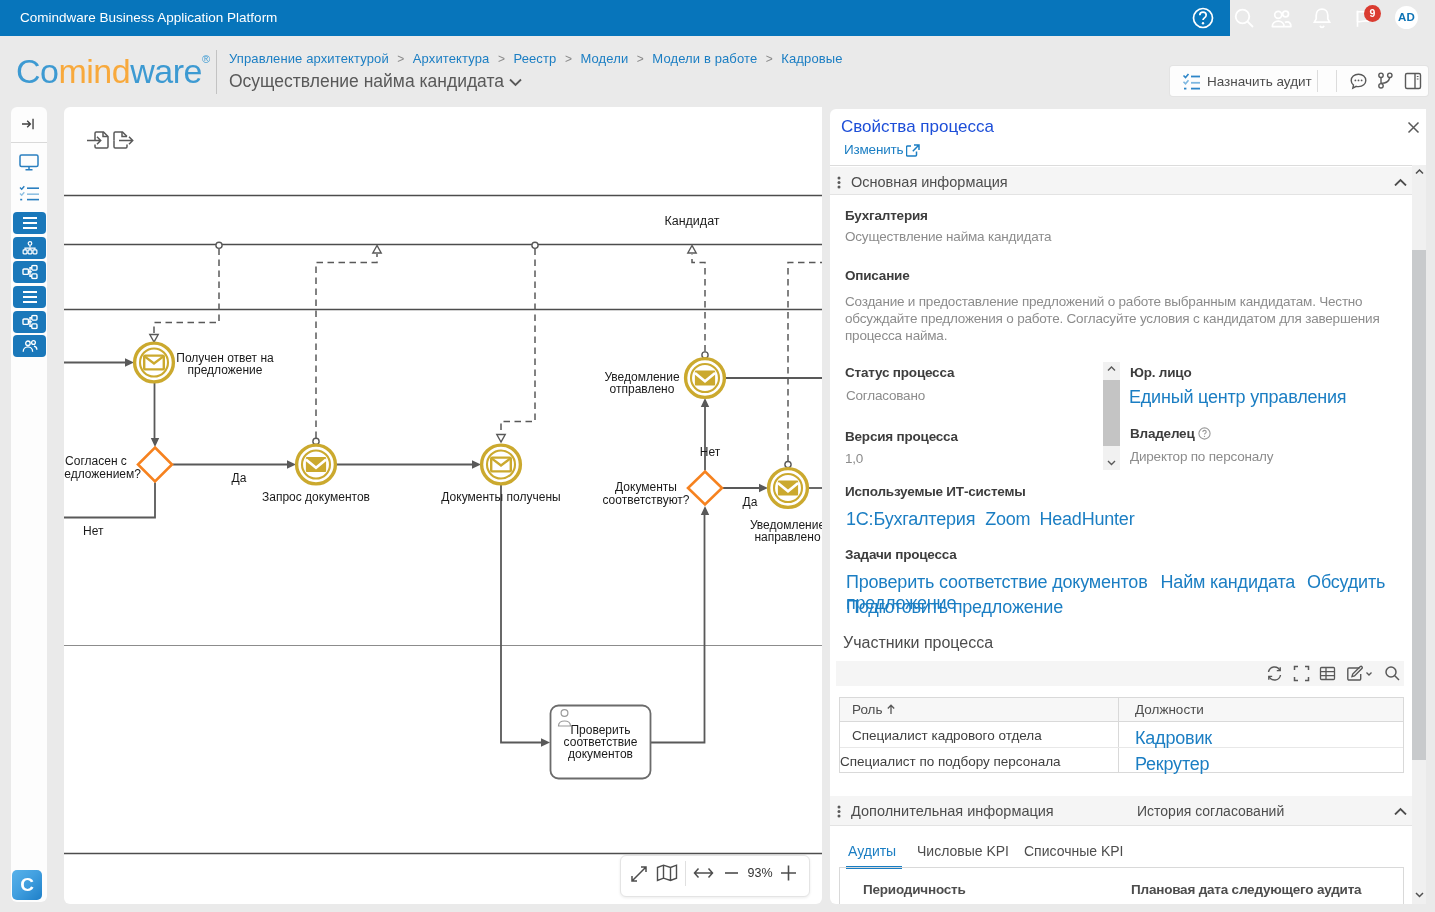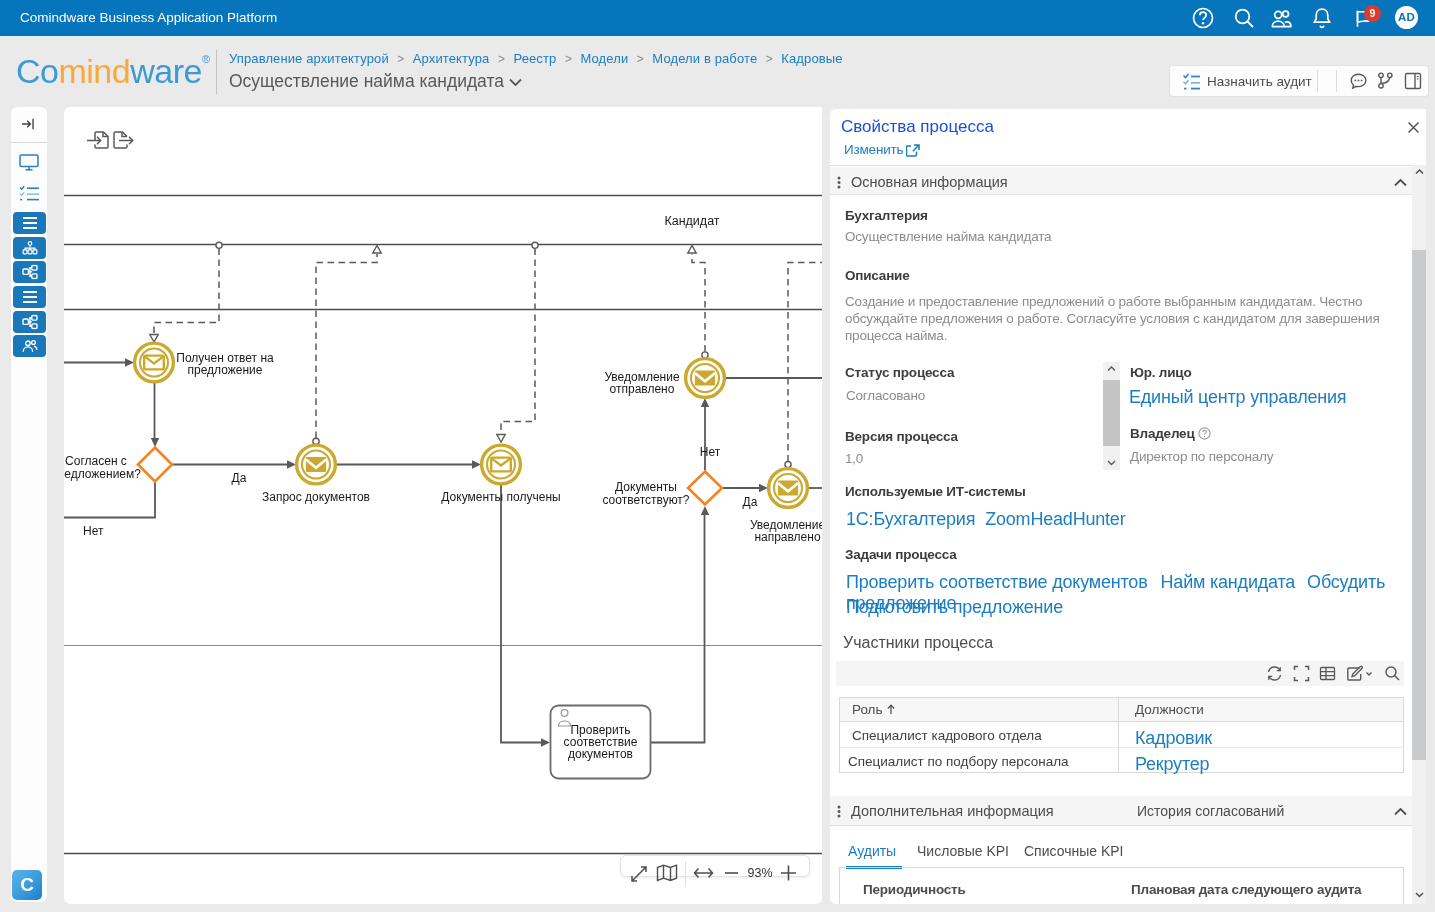--- a/index.html
+++ b/index.html
@@ -1,17 +1,17 @@
 <!DOCTYPE html>
 <html><head><meta charset="utf-8">
 <style>
 *{margin:0;padding:0;box-sizing:border-box}
 html,body{width:1435px;height:912px;overflow:hidden;font-family:"Liberation Sans",sans-serif;background:#eaeaea}
 .abs{position:absolute}
-#topbar{position:absolute;left:0;top:0;width:1435px;height:36px;background:#0775bb;color:#fff}
+#topbar{position:absolute;left:0;top:0;width:1230px;height:36px;background:#0775bb;color:#fff}
 #topbar .ttl{position:absolute;left:20px;top:10px;font-size:13.5px}
 .tbico{position:absolute;top:5px;width:26px;height:26px;color:#fff}
 #badge9{position:absolute;left:1364px;top:5px;width:17px;height:17px;border-radius:50%;background:#da3b30;color:#fff;font-size:10.5px;font-weight:bold;text-align:center;line-height:17px}
 #avatar{position:absolute;left:1395px;top:6px;width:23px;height:23px;border-radius:50%;background:#fff;color:#0d73b5;font-size:11.5px;font-weight:bold;text-align:center;line-height:23px;letter-spacing:.3px}
 #logo{position:absolute;left:16px;top:52px;font-size:34px;letter-spacing:-0.5px;color:#3d9ad2;font-weight:normal}
 #logo .o{color:#f8a93c}
 #logo .reg{font-size:11px;vertical-align:20px;letter-spacing:0}
 #vdiv{position:absolute;left:216px;top:50px;width:1px;height:44px;background:#c3c3c3}
 #crumbs{position:absolute;left:229px;top:51px;font-size:13px;color:#1b7ec3;letter-spacing:.12px}
 #crumbs .sep{color:#8a8a8a;padding:0 8.5px;font-size:12px;letter-spacing:0}
@@ -285,21 +285,21 @@
 </g>
 </svg>
 <svg class="abs" style="left:22px;top:23px;width:48px;height:20px" viewBox="0 0 48 20" fill="none" stroke="#595959" stroke-width="1.5">
 <path d="M9 10.5V3.2c0-.7.5-1.2 1.2-1.2h7.3L22 6.5v10.3c0 .7-.5 1.2-1.2 1.2h-10.6c-.7 0-1.2-.5-1.2-1.2v-2.3"></path>
       <path d="M17 2v4.5h5"></path>
       <path d="M1 10.5h13.5M11 6.8l3.7 3.7-3.7 3.7"></path>
 <path d="M37 10.5V3.2c0-.7.5-1.2 1.2-1.2h7.3L50 6.5" transform="translate(-9,0)"></path>
       <path d="M28 10.5v6.3c0 .7.5 1.2 1.2 1.2h10.6c.7 0 1.2-.5 1.2-1.2v-2.3M36 2v4.5h5"></path>
       <path d="M33 10.5h13.5M43 6.8l3.7 3.7-3.7 3.7"></path>
 </svg>
-<div class="abs" style="left:556px;top:748px;width:190px;height:22px;background:#fff;border:1px solid #e4e4e4;border-radius:6px;box-shadow:0 1px 3px rgba(0,0,0,.08)">
+<div class="abs" style="left:556px;top:748px;width:190px;height:42px;background:#fff;border:1px solid #e4e4e4;border-radius:6px;box-shadow:0 1px 3px rgba(0,0,0,.08)">
 <svg class="abs" style="left:8px;top:7.5px;width:20px;height:20px" viewBox="0 0 20 20" stroke="#4d4d4d" stroke-width="1.5" fill="none">
         <path d="M12 3h5v5M17 3L3 17M3 12v5h5"></path>
       </svg>
 <svg class="abs" style="left:35px;top:8px;width:22px;height:18px" viewBox="0 0 22 18" stroke="#4d4d4d" stroke-width="1.4" fill="none">
         <path d="M1.5 3.5l6-2.3 7 2.3 6-2.3v13l-6 2.3-7-2.3-6 2.3zM7.5 1.5v13M14.5 3.8v13"></path>
       </svg>
 <div class="abs" style="left:64px;top:5px;width:1px;height:25px;background:#e0e0e0"></div>
 <svg class="abs" style="left:72px;top:9px;width:21px;height:16px" viewBox="0 0 21 16" stroke="#4d4d4d" stroke-width="1.5" fill="none">
         <path d="M5.5 3.5L1.5 8l4 4.5M15.5 3.5l4 4.5-4 4.5M1.5 8h18"></path>
       </svg>
@@ -353,21 +353,21 @@
 </div>
 <div class="lbl" style="left:300px;top:256px">Юр. лицо</div>
 <a class="lnk abs" style="left:299px;top:278px">Единый центр управления</a>
 <div class="lbl" style="left:300px;top:317px">Владелец <svg style="width:13px;height:13px;vertical-align:-2px" viewBox="0 0 13 13" fill="none" stroke="#9a9a9a" stroke-width="1.1">
         <circle cx="6.5" cy="6.5" r="5.6"></circle>
         <path d="M4.8 5c0-1 .7-1.6 1.7-1.6s1.7.6 1.7 1.5c0 .8-.5 1.2-1 1.5-.4.3-.7.5-.7 1"></path>
         <circle cx="6.5" cy="9.4" r=".7" fill="#9a9a9a" stroke="none"></circle>
       </svg></div>
 <div class="val" style="left:300px;top:340px">Директор по персоналу</div>
 <div class="lbl" style="left:15px;top:375px">Используемые ИТ-системы</div>
-<div class="abs" style="left:16px;top:400px"><a class="lnk">1С:Бухгалтерия</a><a class="lnk" style="margin-left:10px">Zoom</a><a class="lnk" style="margin-left:0">HeadHunter</a></div>
+<div class="abs" style="left:16px;top:400px"><a class="lnk">1С:Бухгалтерия</a><a class="lnk" style="margin-left:10px">Zoom</a><a class="lnk" style="margin-left:9px">HeadHunter</a></div>
 <div class="lbl" style="left:15px;top:438px">Задачи процесса</div>
 <div class="abs" style="left:16px;top:463px"><a class="lnk">Проверить соответствие документов</a><a class="lnk" style="margin-left:13px">Найм кандидата</a><a class="lnk" style="margin-left:12px">Обсудить предложение</a></div>
 <div class="abs" style="left:16px;top:488px"><a class="lnk">Подготовить предложение</a></div>
 <div class="abs" style="left:13px;top:525px;font-size:16px;color:#4d4d4d">Участники процесса</div>
 <div class="abs" style="left:6px;top:552px;width:568px;height:25px;background:#f5f5f5">
 <svg class="abs" style="left:430px;top:4px;width:17px;height:17px" viewBox="0 0 17 17" fill="none" stroke="#595959" stroke-width="1.4">
         <path d="M2.5 7a6 6 0 0111.4-1.5M14.5 10a6 6 0 01-11.4 1.5"></path>
         <path d="M14.2 2.2v3.4h-3.4M2.8 14.8v-3.4h3.4"></path>
       </svg>
 <svg class="abs" style="left:457px;top:4px;width:17px;height:17px" viewBox="0 0 17 17" fill="none" stroke="#595959" stroke-width="1.5">
@@ -390,21 +390,21 @@
 <div class="abs" style="left:9px;top:588px;width:565px;height:76px;border:1px solid #d9d9d9">
 <div class="abs" style="left:0;top:0;width:563px;height:24px;background:#f7f7f7;border-bottom:1px solid #d9d9d9"></div>
 <div class="abs" style="left:278px;top:0;width:1px;height:74px;background:#d9d9d9"></div>
 <div class="abs" style="left:0;top:49px;width:563px;height:1px;background:#e8e8e8"></div>
 <span class="abs" style="left:12px;top:4px;font-size:13.5px;color:#4d4d4d">Роль <svg style="width:10px;height:11px;vertical-align:-1px" viewBox="0 0 10 11" fill="none" stroke="#595959" stroke-width="1.3">
           <path d="M5 10V1.5M1.8 4.5L5 1.2l3.2 3.3"></path>
         </svg></span>
 <span class="abs" style="left:295px;top:4px;font-size:13.5px;color:#4d4d4d">Должности</span>
 <span class="abs" style="left:12px;top:30px;font-size:13.5px;color:#404040">Специалист кадрового отдела</span>
 <a class="lnk abs" style="left:295px;top:30px">Кадровик</a>
-<span class="abs" style="left:8px;top:56px;font-size:13.5px;color:#404040">Специалист по подбору персонала</span>
+<span class="abs" style="left:0;top:56px;font-size:13.5px;color:#404040">Специалист по подбору персонала</span>
 <a class="lnk abs" style="left:295px;top:56px">Рекрутер</a>
 </div>
 <div class="sechdr" style="top:687px">
 <svg class="abs" style="left:7px;top:9px;width:4px;height:13px" viewBox="0 0 4 13" fill="#595959">
         <circle cx="2" cy="2" r="1.5"></circle>
         <circle cx="2" cy="6.5" r="1.5"></circle>
         <circle cx="2" cy="11" r="1.5"></circle>
       </svg>
 <span class="abs" style="left:21px;top:7px;font-size:14.5px;color:#4d4d4d">Дополнительная информация</span>
 <svg class="chev" style="left:564px;top:11px">

